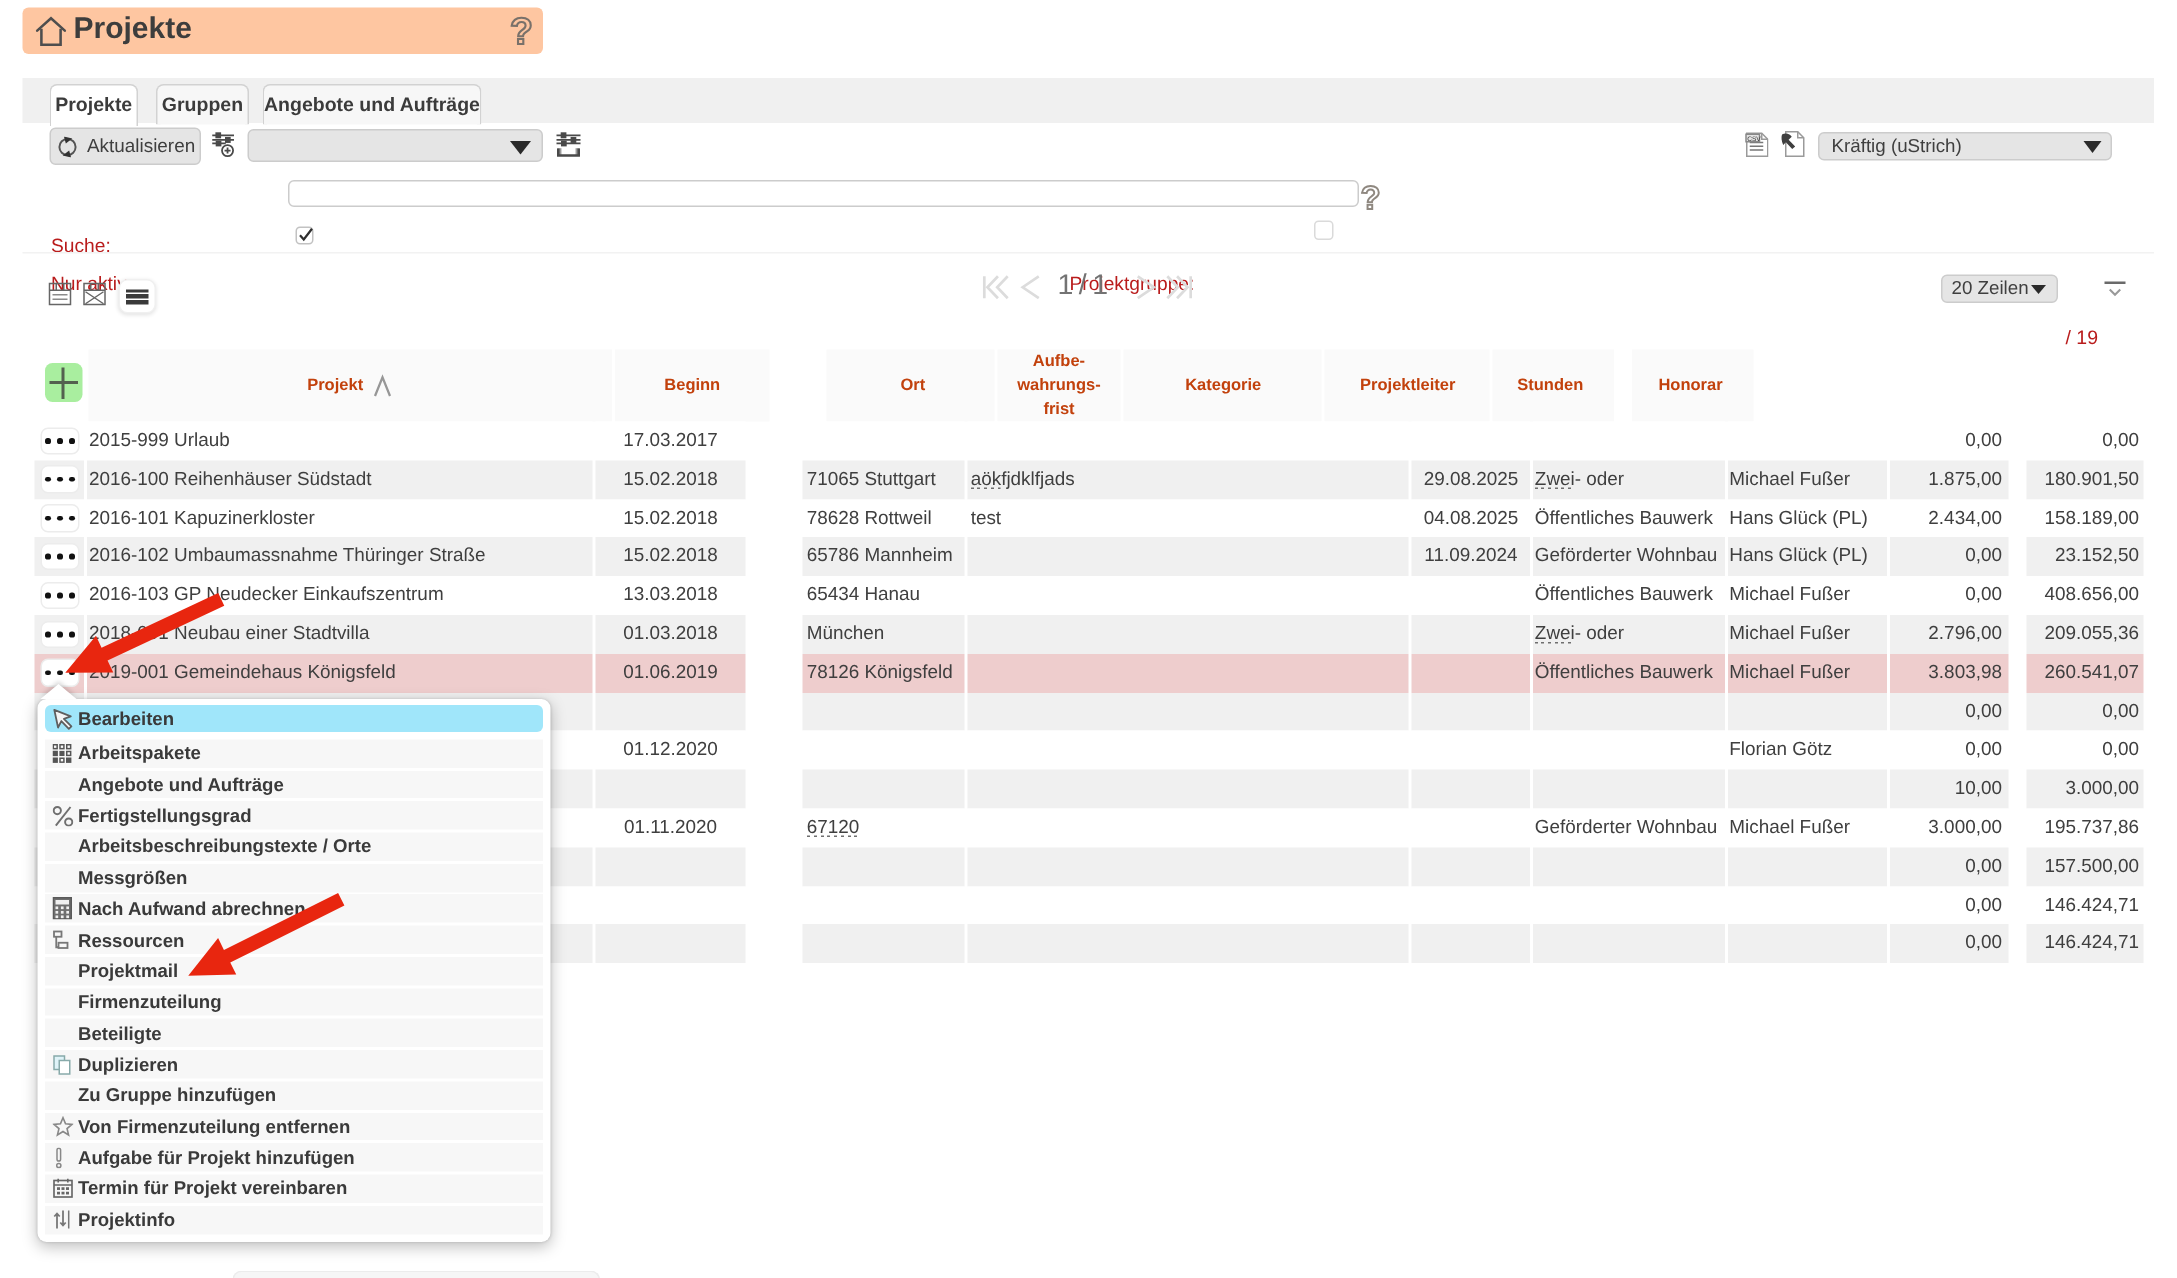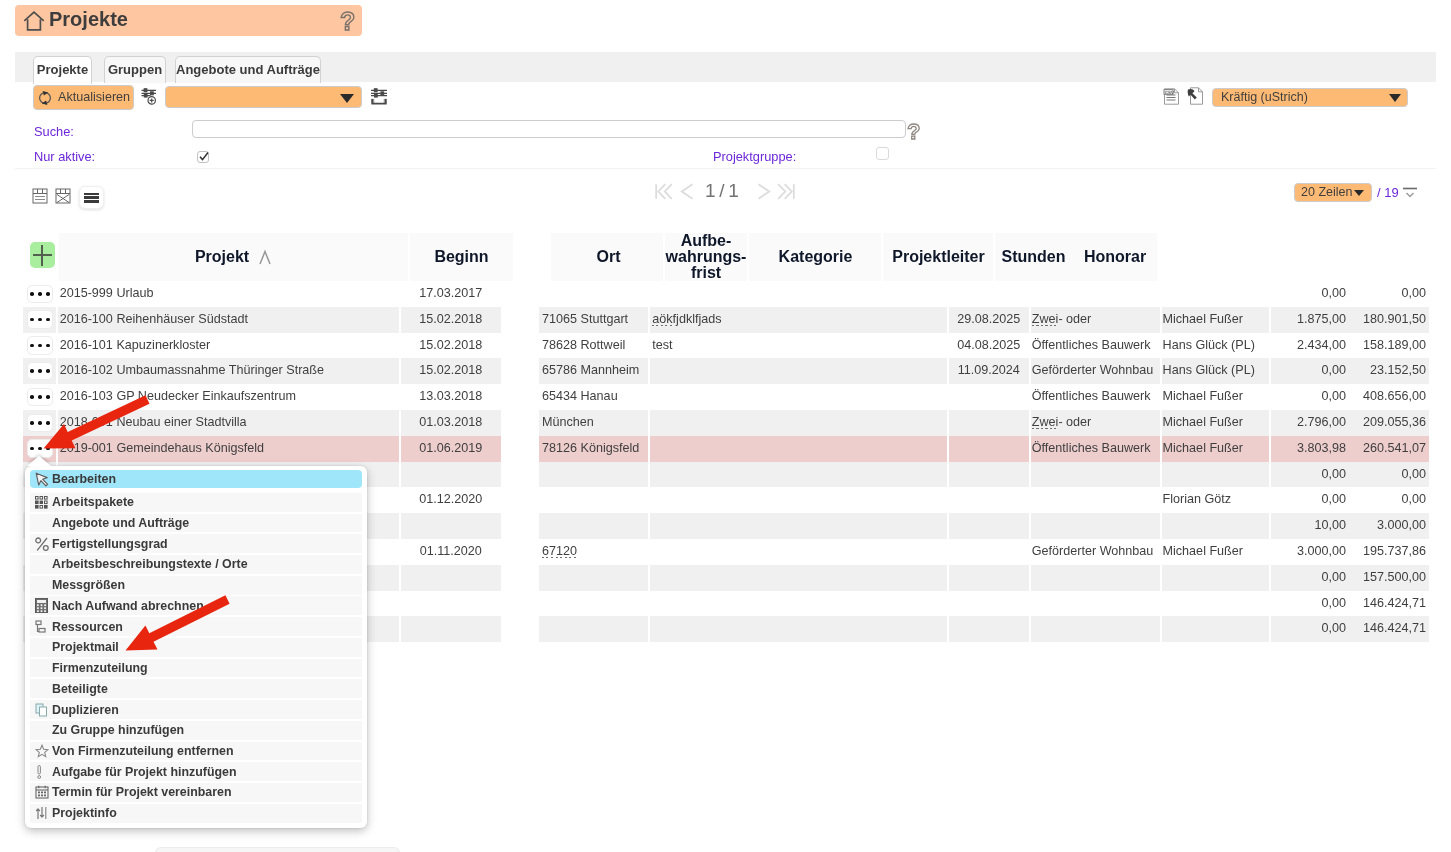--- a/index.html
+++ b/index.html
@@ -7,50 +7,50 @@
 .abs { position:absolute; }
 
 #hbar { left:15px; top:5px; width:347px; height:31px; background:#fec6a1; border-radius:4px; }
 #hbar .title { position:absolute; left:34px; top:3px; font-size:20px; font-weight:bold; color:#3d3d3d; }
 #hbar .qm { position:absolute; left:325px; top:2px; font-size:25px; font-weight:bold; color:#fdc5a0; -webkit-text-stroke:1.4px #79716a; }
 
 #tabstrip { left:15px; top:52px; width:1421px; height:30px; background:#f0f0f0; }
 .tab { position:absolute; top:56px; height:27px; font-size:13px; font-weight:bold; color:#3b3b3b; text-align:center; line-height:25px; border:1px solid #d2d2d2; border-bottom:none; border-radius:5px 5px 0 0; background:#f7f7f7; }
 .tab.active { background:#fff; height:28px; }
 
-.btn { position:absolute; background:#fdba74; border:1px solid #ccc; border-radius:4px; font-size:13px; color:#3f3f3f; }
+.btn { position:absolute; background:#e5e5e5; border:1px solid #ccc; border-radius:4px; font-size:13px; color:#3f3f3f; }
 #selectTop { left:165px; top:86px; width:197px; height:22px; }
 #selectTop .arr { position:absolute; right:7px; top:7px; width:0; height:0; border-left:7px solid transparent; border-right:7px solid transparent; border-top:9px solid #2a2a2a; }
 #selKraft .arr { position:absolute; right:6px; top:5px; width:0; height:0; border-left:6px solid transparent; border-right:6px solid transparent; border-top:8.5px solid #2a2a2a; }
 #zeilenBox .arr { position:absolute; right:7px; top:6px; width:0; height:0; border-left:5px solid transparent; border-right:5px solid transparent; border-top:6.5px solid #2a2a2a; }
 #selKraft { left:1212px; top:88px; width:196px; height:19px; line-height:17px; padding-left:8px; font-size:12.5px; }
 #aktBtn { left:33px; top:85px; width:101px; height:25px; line-height:23px; text-align:left; padding-left:24px; font-size:12.6px; }
 
-.lbl { position:absolute; font-size:12.8px; color:#6d28d9; }
+.lbl { position:absolute; font-size:12.8px; color:#b91c1c;margin-top:32px; }
 #suchInput { left:192px; top:120px; width:714px; height:18px; border:1px solid #ccc; border-radius:4px; background:#fff; }
 .qgray { position:absolute; font-size:22px; font-weight:bold; color:#fff; -webkit-text-stroke:1.3px #8f8880; }
 .cb { position:absolute; width:14px; height:14px; border:1px solid #c2c2c2; border-radius:3px; background:#fff; }
 .pgnum { position:absolute; font-size:19px; color:#737373; top:180px; letter-spacing:-0.8px; }
 #zeilenBox { left:1294px; top:183px; width:78px; height:18.5px; line-height:17px; padding-left:6px; font-size:12.5px; }
 
 #tbl { left:23px; top:233px; width:1406px; }
 .trow { display:flex; height:25.8px; }
 .trow > div { font-size:12.6px; line-height:25.8px; white-space:nowrap; overflow:hidden; }
 .c0 { width:34px; margin-right:2px; position:relative; }
 .c1 { width:349px; margin-right:2px; padding-left:1.5px; }
 .c2 { width:103px; margin-right:2px; text-align:center; }
 .c3 { width:112px; margin-right:2px; padding-left:3px;margin-left:36px; }
 .c4 { width:304px; margin-right:2px; padding-left:2px; }
 .c5 { width:82px; margin-right:2px; text-align:center; }
 .c6 { width:132px; margin-right:2px; padding-left:1px; }
 .c7 { width:110px; margin-right:2px; padding-left:1px; }
-.c8 { width:81px; margin-right:0; text-align:right; padding-right:4px; }
+.c8 { width:81px; margin-right:12px; text-align:right; padding-right:4px; }
 .c9 { width:81px; text-align:right; padding-right:3px; }
 #thead { display:flex; height:48px; }
-#thead > div { background:#fafafa; font-weight:bold; font-size:16px; text-align:center; display:flex; align-items:center; justify-content:center; line-height:16px; color:#0f172a; }
+#thead > div { background:#fafafa; font-weight:bold; font-size:11px; text-align:center; display:flex; align-items:center; justify-content:center; line-height:16px; color:#c2410c; }
 #thead .c0 { background:#fff; }
 .rg > div { background:#f0f0f0; }
 .rw > div { background:#fff; }
 .rp > div { background:#eecdcd; }
 .mbtn { position:absolute; left:4px; top:3.6px; width:26px; height:18.5px; background:#fff; border:1px solid #ececec; border-radius:5px; display:flex; align-items:center; justify-content:center; gap:4.5px; }
 .mbtn i { width:3.5px; height:3.5px; background:#111; border-radius:50%; }
 .dashu { display:inline-block; line-height:14px; background-image:repeating-linear-gradient(to right, #6f6f6f 0 2px, transparent 2px 4.5px); background-position:left bottom; background-size:100% 1.2px; background-repeat:no-repeat; }
 
 #menu { left:25px; top:466px; width:342px; height:362px; background:#fff; border-radius:6px; box-shadow:0 3px 10px rgba(0,0,0,0.25), 0 0 2px rgba(0,0,0,0.15); z-index:20; }
 #notch { left:27px; top:456px; width:0; height:0; border-left:12px solid transparent; border-right:12px solid transparent; border-bottom:10.5px solid #fff; filter:drop-shadow(0 -1.5px 1.5px rgba(0,0,0,0.15)); z-index:21; }

